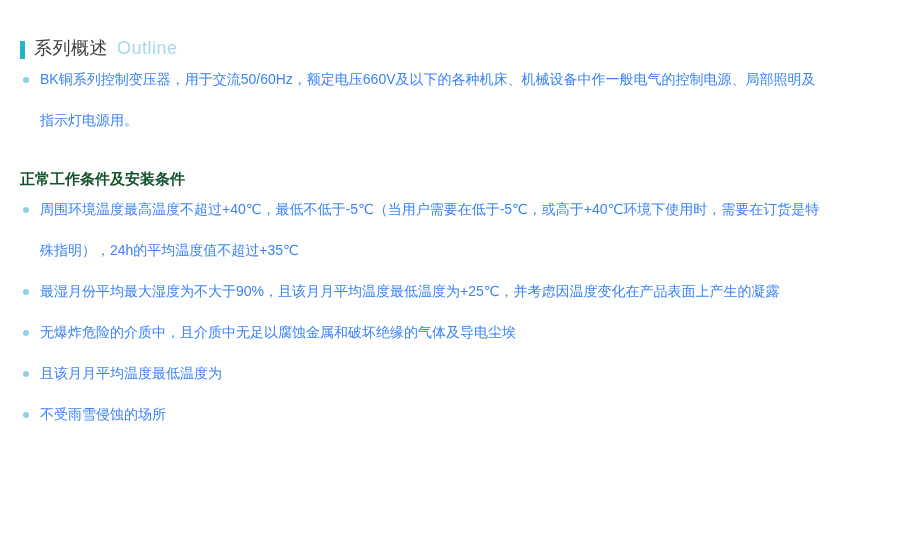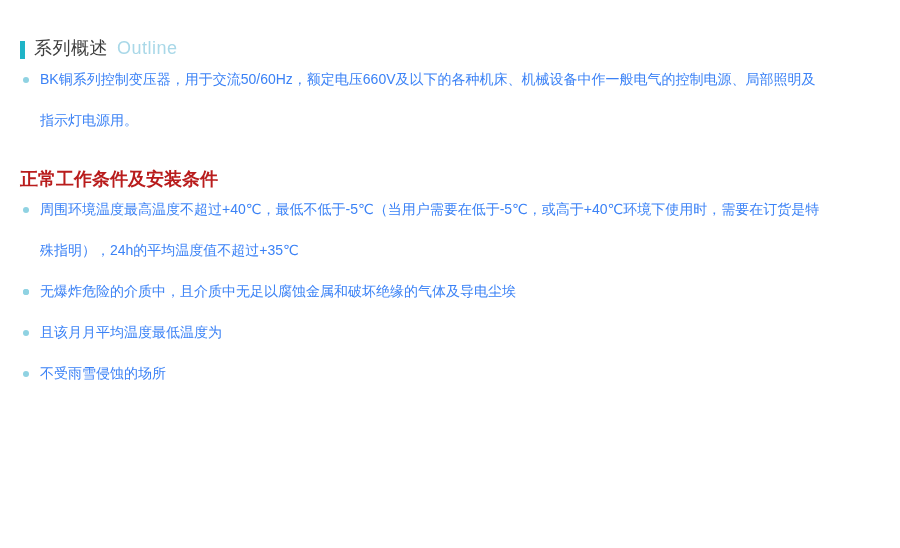--- a/index.html
+++ b/index.html
@@ -61,24 +61,24 @@
   }
   .dot{
     position:absolute;
     left:3px;top:17.5px;
     width:6px;height:6px;
     border-radius:50%;
     background:var(--bullet);
   }
   .subheading{
     margin:28px 0 0 0;
-    font-size:18px;
+    font-size:15px;
     line-height:20px;
     font-weight:bold;
-    color:#b91c1c;
+    color:#14532d;
   }
 </style>
 </head>
 <body>
 
 <div class="page">
 
   <div class="section-header">
     <span class="accent-bar"></span>
     <span class="title-zh">系列概述</span>
@@ -96,20 +96,21 @@
   <h3 class="subheading">正常工作条件及安装条件</h3>
 
   <ul class="bullet-list conditions-list">
 
       <li class="bullet-item">
         <span class="dot"></span>
         <span class="item-text">周围环境温度最高温度不超过+40℃，最低不低于-5℃（当用户需要在低于-5℃，或高于+40℃环境下使用时，需要在订货是特殊指明），24h的平均温度值不超过+35℃</span>
       </li>
       <li class="bullet-item">
         <span class="dot"></span>
+        <span class="item-text">最湿月份平均最大湿度为不大于90%，且该月月平均温度最低温度为+25℃，并考虑因温度变化在产品表面上产生的凝露</span>
       </li>
       <li class="bullet-item">
         <span class="dot"></span>
         <span class="item-text">无爆炸危险的介质中，且介质中无足以腐蚀金属和破坏绝缘的气体及导电尘埃</span>
       </li>
       <li class="bullet-item">
         <span class="dot"></span>
         <span class="item-text">且该月月平均温度最低温度为</span>
       </li>
       <li class="bullet-item">

